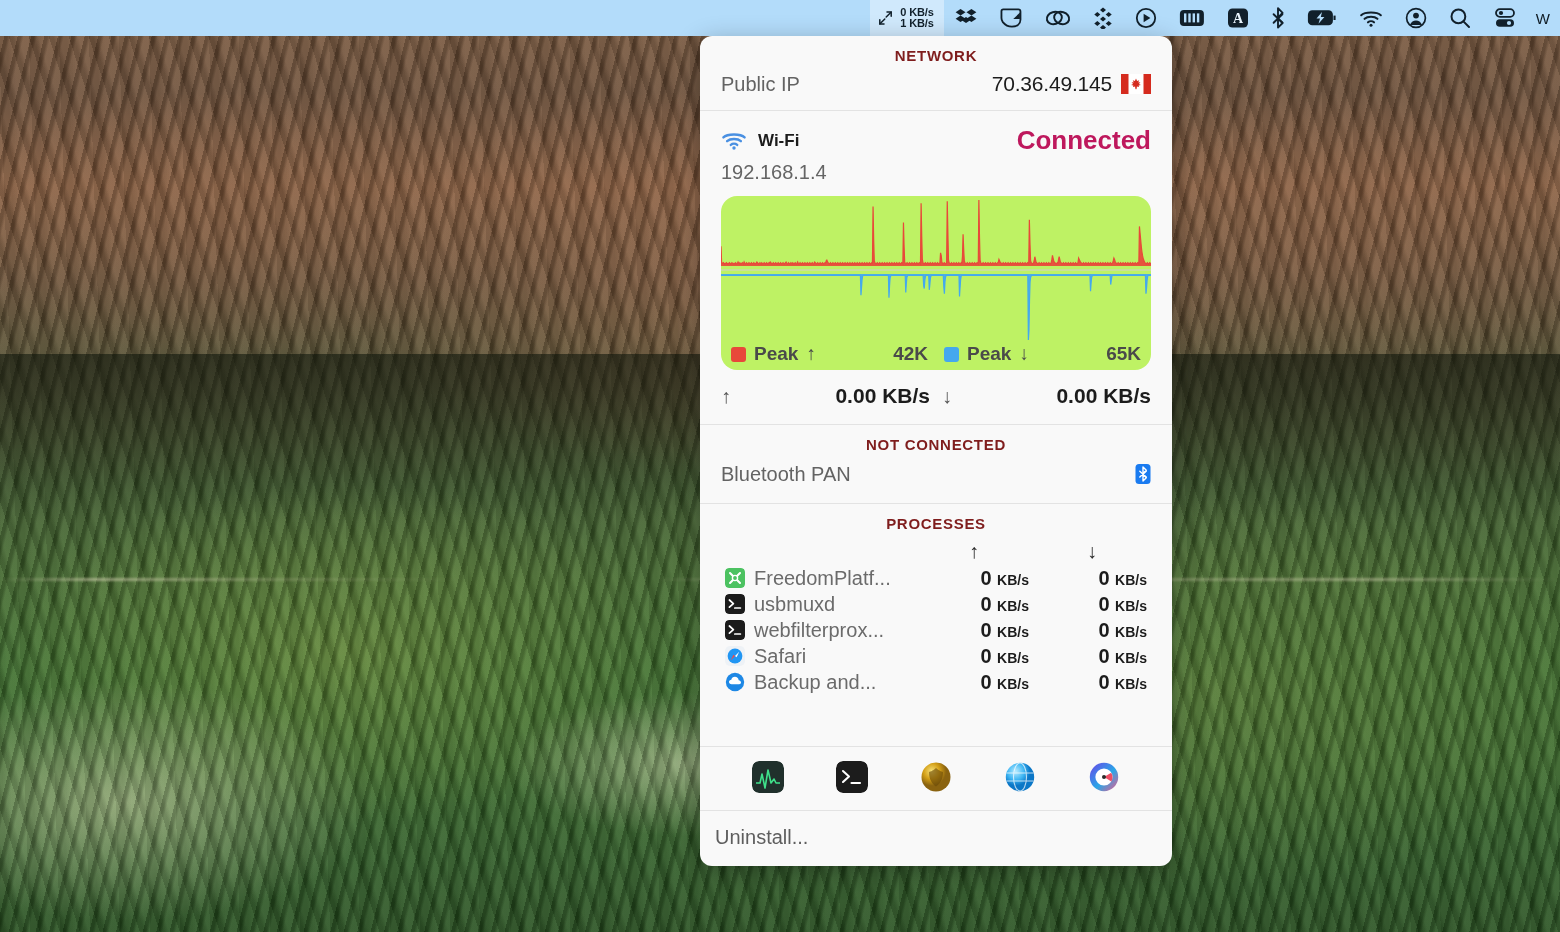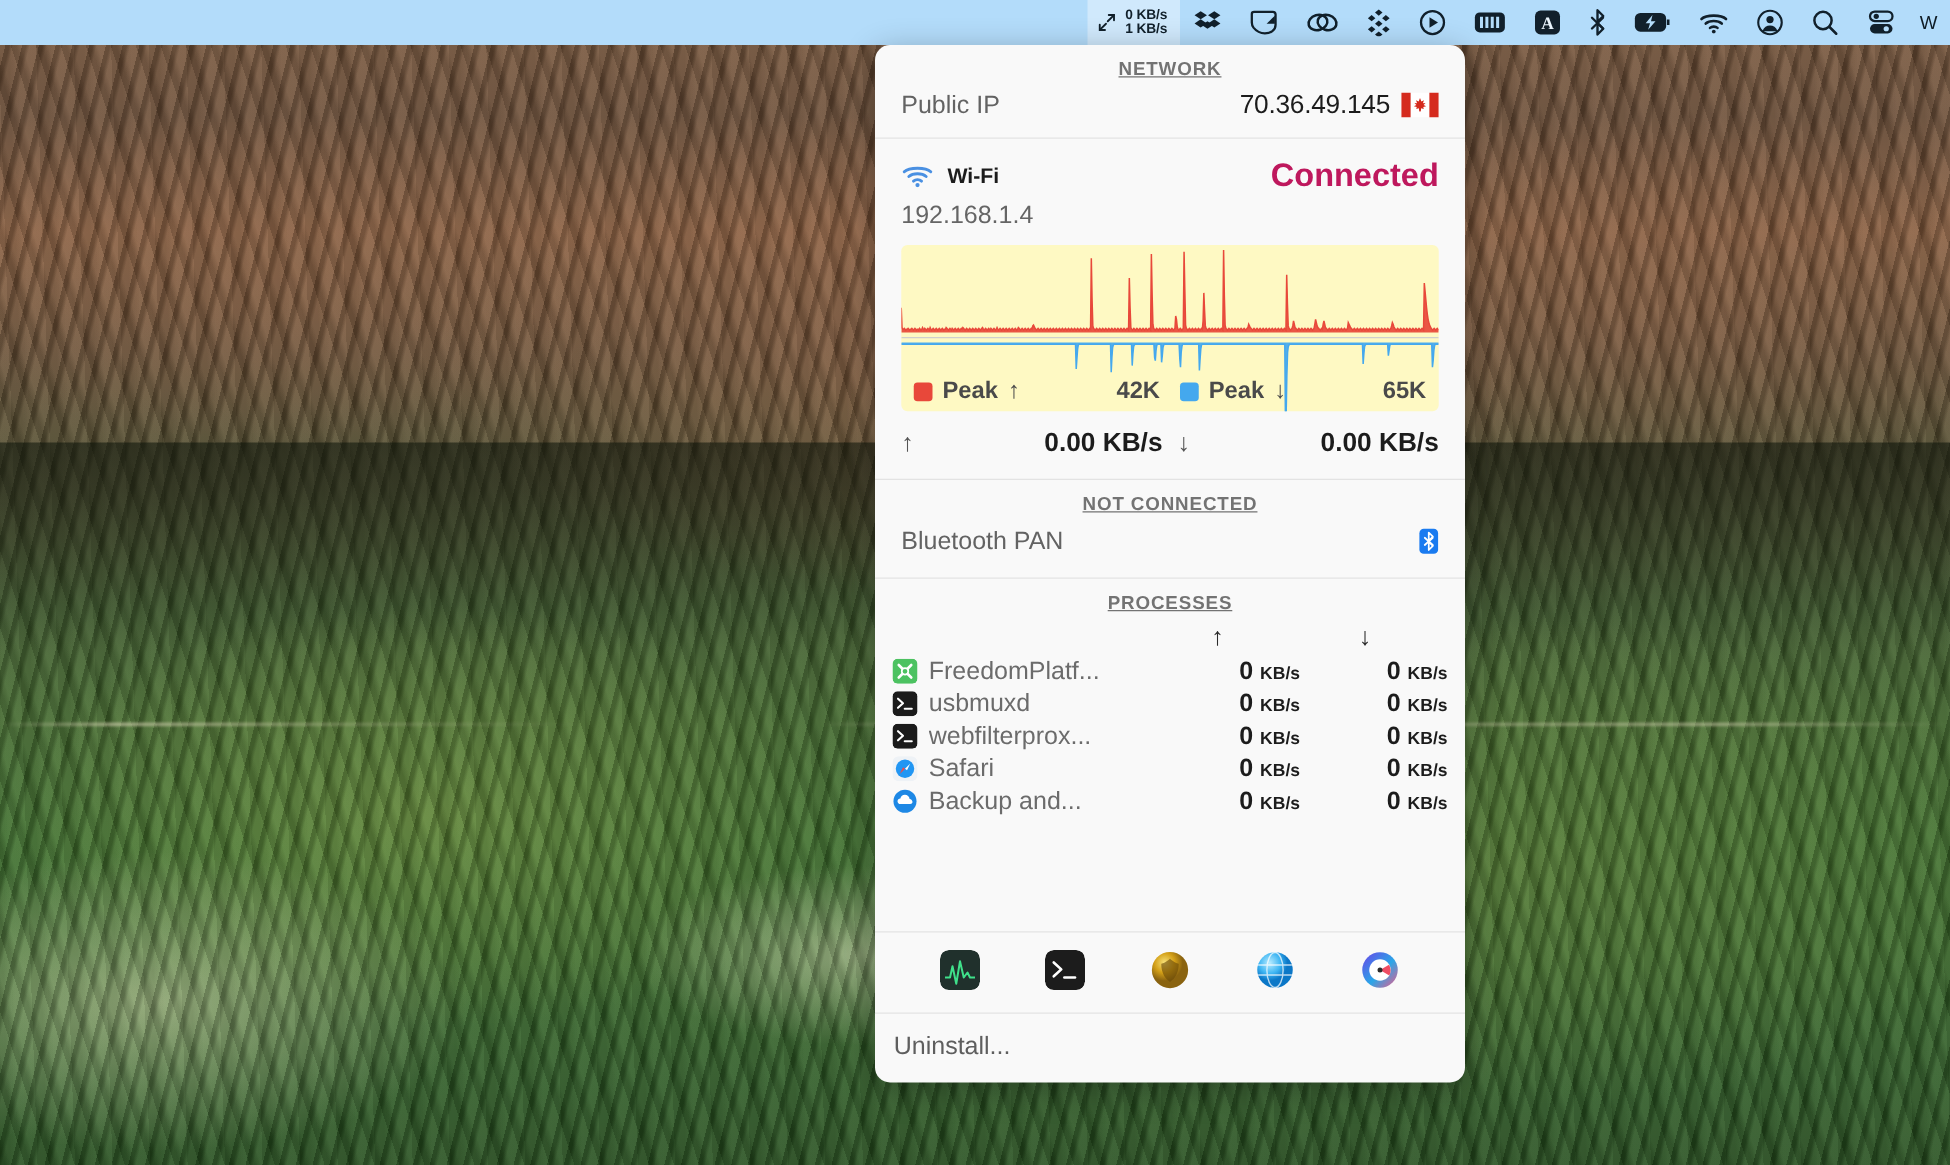--- a/index.html
+++ b/index.html
@@ -78,25 +78,24 @@
     width: 472px; height: 830px;
     background: #f9f9f9;
     border-radius: 12px;
     box-shadow: 0 6px 26px rgba(0,0,0,0.30);
     overflow: hidden;
     z-index: 40;
     display: flex; flex-direction: column;
   }
   .sec-title {
     text-align: center;
-    color: #737373;
+    color: #7f1d1d;
     font-size: 15px; font-weight: bold;
     letter-spacing: 0.7px;
     padding: 11px 4px 8px;
-    text-decoration: underline;
   }
   .divider { height: 1px; background: #e3e3e3; }
   .row { display: flex; align-items: center; padding: 0 21px; }
 
   .pubip-row { justify-content: space-between; padding-bottom: 14px; }
   .pubip-label { font-size: 20px; color: #636363; }
   .pubip-right { display: flex; align-items: center; gap: 9px; }
   .pubip-value { font-size: 21px; font-weight: normal; color: #1c1c1c; letter-spacing: -0.2px; }
 
   .flag {
@@ -104,24 +103,24 @@
   }
 
   .wifi-row { justify-content: space-between; padding-top: 14px; }
   .wifi-left { display: flex; align-items: center; gap: 11px; }
   .wifi-name { font-size: 17px; font-weight: bold; color: #1c1c1c; }
   .wifi-status { font-size: 26px; font-weight: bold; color: #be185d; }
   .wifi-ip { font-size: 20px; color: #656565; padding: 5px 21px 0; }
 
   .graph-wrap { padding: 12px 21px 0; }
   .graph-box {
-    background: #fef9c3;
-    border-radius: 5px;
+    background: #bef264;
+    border-radius: 16px;
     position: relative;
-    height: 133px;
+    height: 174px;
     overflow: hidden;
   }
   .graph-svg { position: absolute; top: 0; left: 0; }
   .legend {
     position: absolute; bottom: 5px; left: 0; right: 0;
     display: flex; align-items: center;
     padding: 0 10px;
     font-size: 19px; font-weight: bold; color: #4a4a4a;
   }
   .sw { width: 15px; height: 15px; border-radius: 3px; display: inline-block; }
@@ -139,21 +138,21 @@
   .nc-name { font-size: 20px; color: #636363; line-height: 26px; }
   .nc-list { padding-bottom: 16px; }
 
   .proc-head {
     display: flex; align-items: center;
     padding: 0 21px 2px;
     color: #2b2b2b;
   }
   .proc-row {
     display: flex; align-items: center;
-    padding: 0 14px;
+    padding: 0 25px;
     height: 26px;
   }
   .proc-icon { width: 20px; height: 20px; border-radius: 4px; flex: 0 0 20px; }
   .proc-name {
     font-size: 20px; color: #6b6b6b; margin-left: 9px;
     white-space: nowrap; overflow: hidden;
   }
   .proc-val {
     font-size: 20px; font-weight: bold; color: #1c1c1c;
     text-align: right; white-space: nowrap;

